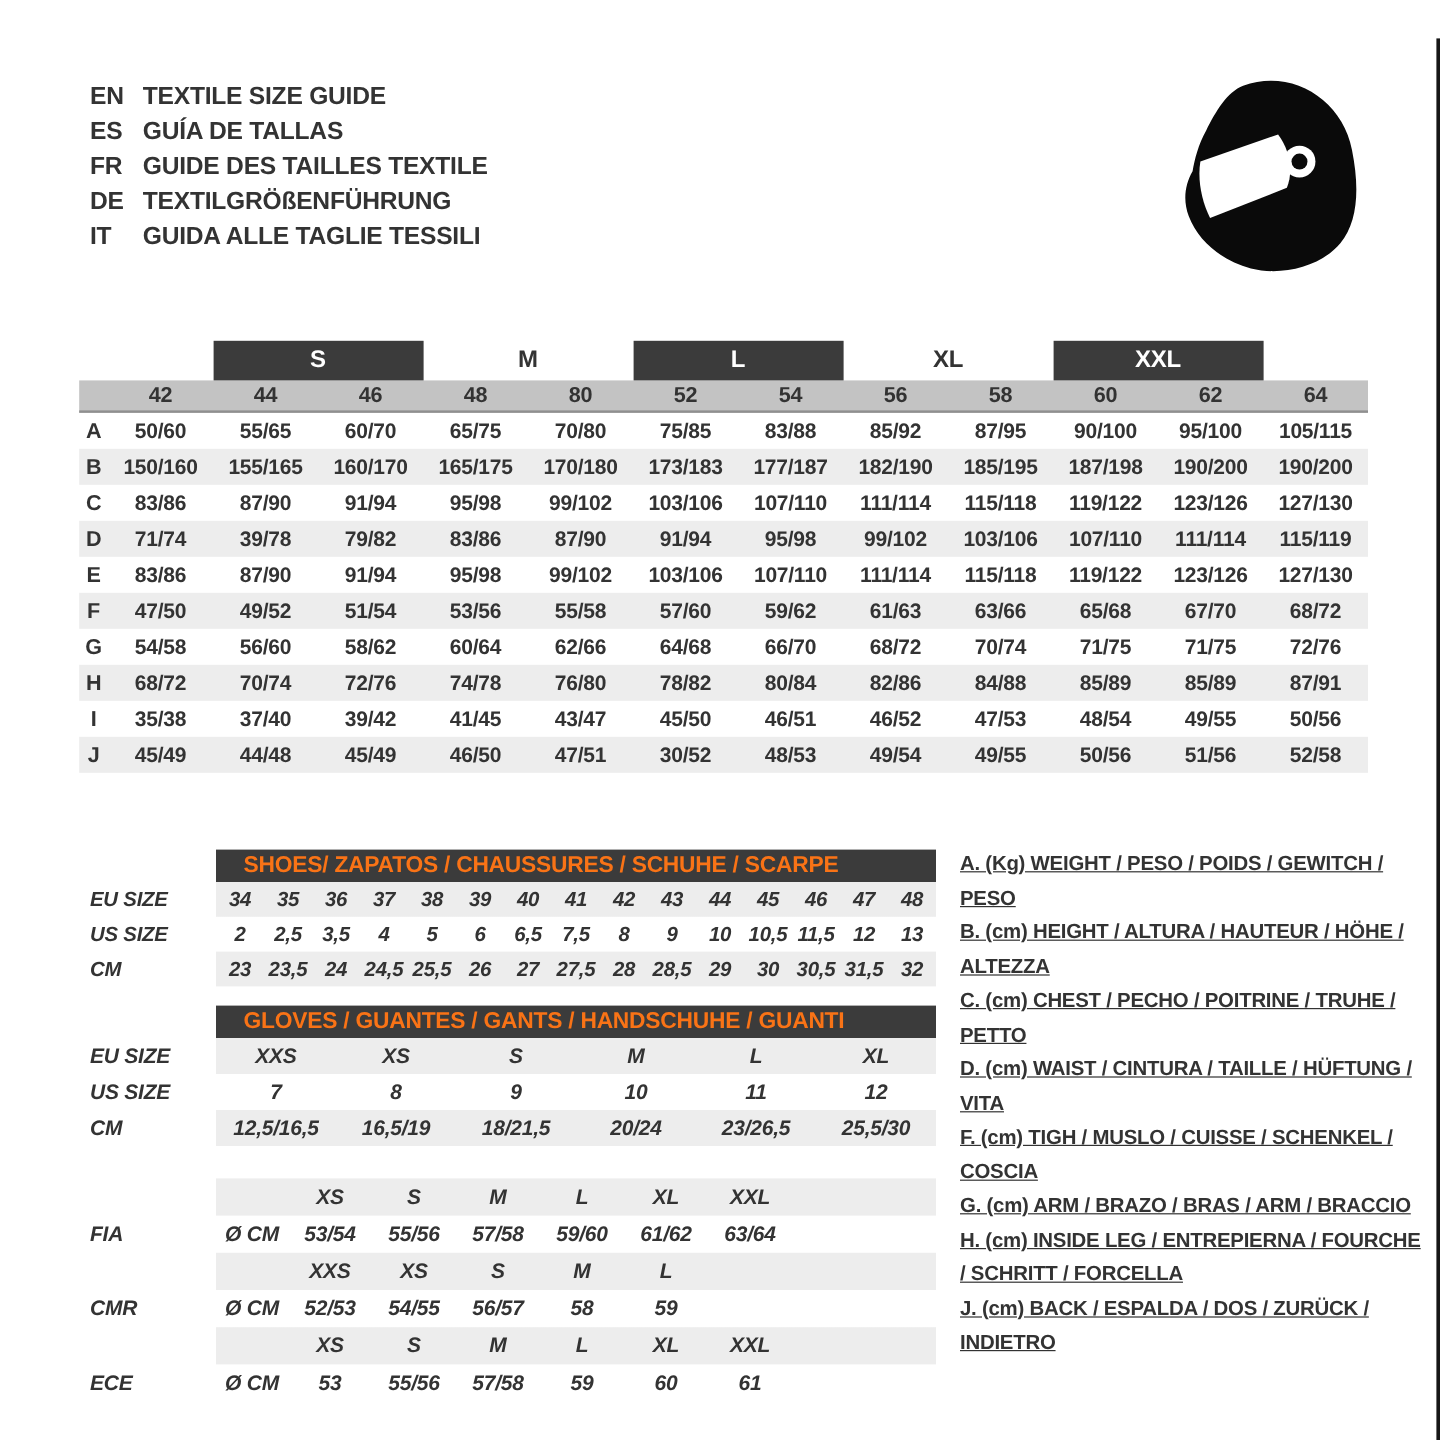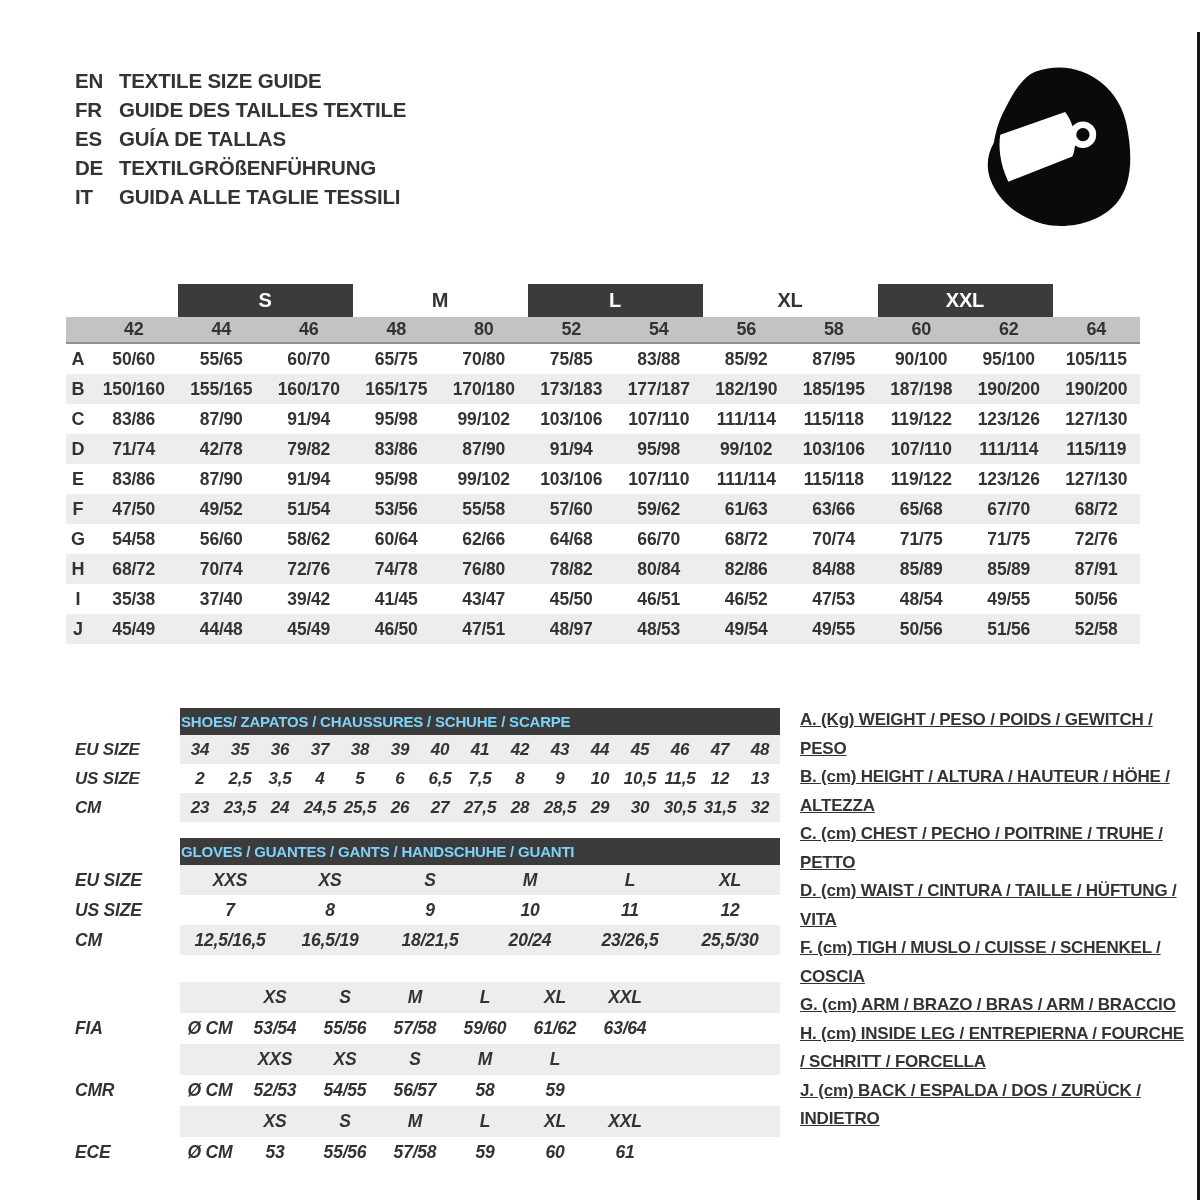--- a/index.html
+++ b/index.html
@@ -36,22 +36,22 @@
   .data-row{height:30px;font-size:17.5px;}
   .data-row.stripe{background:var(--stripe);}
   .cell{text-align:center;white-space:nowrap;}
   .letter{text-align:center;font-size:18px;}
 
   
   .bandsec{position:absolute;left:75px;width:705px;}
   .shoes{top:676px;}
   .gloves{top:806px;}
   .helms{top:950px;}
-  .bar{margin-left:105px;width:600px;height:27px;background:var(--dark);color:#7dd3fc;
-       font-size:15px;line-height:27px;padding-left:1px;white-space:nowrap;}
+  .bar{margin-left:105px;width:600px;height:27px;background:var(--dark);color:#f97316;
+       font-size:19px;line-height:27px;padding-left:23px;white-space:nowrap;}
   .srow{display:grid;align-items:center;height:29px;font-size:17px;font-style:italic;}
   .shoes .srow{grid-template-columns:105px repeat(15,40px);}
   .gloves .srow{grid-template-columns:105px repeat(6,100px);height:30px;}
   .helms .srow{grid-template-columns:105px 60px repeat(6,70px) 1fr;height:31px;}
   .srow.gray{background:linear-gradient(to right,#ffffff 105px,var(--stripe) 105px);}
   .rlabel{text-align:left;white-space:nowrap;}
   .gloves .srow,.helms .srow{font-size:17.5px;}
 
   
   .legend{position:absolute;left:800px;top:674px;width:392px;font-size:17px;line-height:28.5px;}
@@ -61,26 +61,26 @@
 <body>
 
 <div class="page">
 
   <div class="langs" id="langs">
       <div class="lang-row">
         <div>EN</div>
         <div>TEXTILE SIZE GUIDE</div>
       </div>
       <div class="lang-row">
+        <div>ES</div>
+        <div>GUÍA DE TALLAS</div>
+      </div>
+      <div class="lang-row">
         <div>FR</div>
         <div>GUIDE DES TAILLES TEXTILE</div>
-      </div>
-      <div class="lang-row">
-        <div>ES</div>
-        <div>GUÍA DE TALLAS</div>
       </div>
       <div class="lang-row">
         <div>DE</div>
         <div>TEXTILGRÖßENFÜHRUNG</div>
       </div>
       <div class="lang-row">
         <div>IT</div>
         <div>GUIDA ALLE TAGLIE TESSILI</div>
       </div>
     </div>
@@ -160,21 +160,21 @@
         <div class="cell">107/110</div>
         <div class="cell">111/114</div>
         <div class="cell">115/118</div>
         <div class="cell">119/122</div>
         <div class="cell">123/126</div>
         <div class="cell">127/130</div>
       </div>
       <div class="arow data-row stripe">
         <div class="letter">D</div>
         <div class="cell">71/74</div>
-        <div class="cell">42/78</div>
+        <div class="cell">39/78</div>
         <div class="cell">79/82</div>
         <div class="cell">83/86</div>
         <div class="cell">87/90</div>
         <div class="cell">91/94</div>
         <div class="cell">95/98</div>
         <div class="cell">99/102</div>
         <div class="cell">103/106</div>
         <div class="cell">107/110</div>
         <div class="cell">111/114</div>
         <div class="cell">115/119</div>
@@ -254,21 +254,21 @@
         <div class="cell">49/55</div>
         <div class="cell">50/56</div>
       </div>
       <div class="arow data-row stripe">
         <div class="letter">J</div>
         <div class="cell">45/49</div>
         <div class="cell">44/48</div>
         <div class="cell">45/49</div>
         <div class="cell">46/50</div>
         <div class="cell">47/51</div>
-        <div class="cell">48/97</div>
+        <div class="cell">30/52</div>
         <div class="cell">48/53</div>
         <div class="cell">49/54</div>
         <div class="cell">49/55</div>
         <div class="cell">50/56</div>
         <div class="cell">51/56</div>
         <div class="cell">52/58</div>
       </div>
     </section>
 
   <section class="bandsec shoes">

